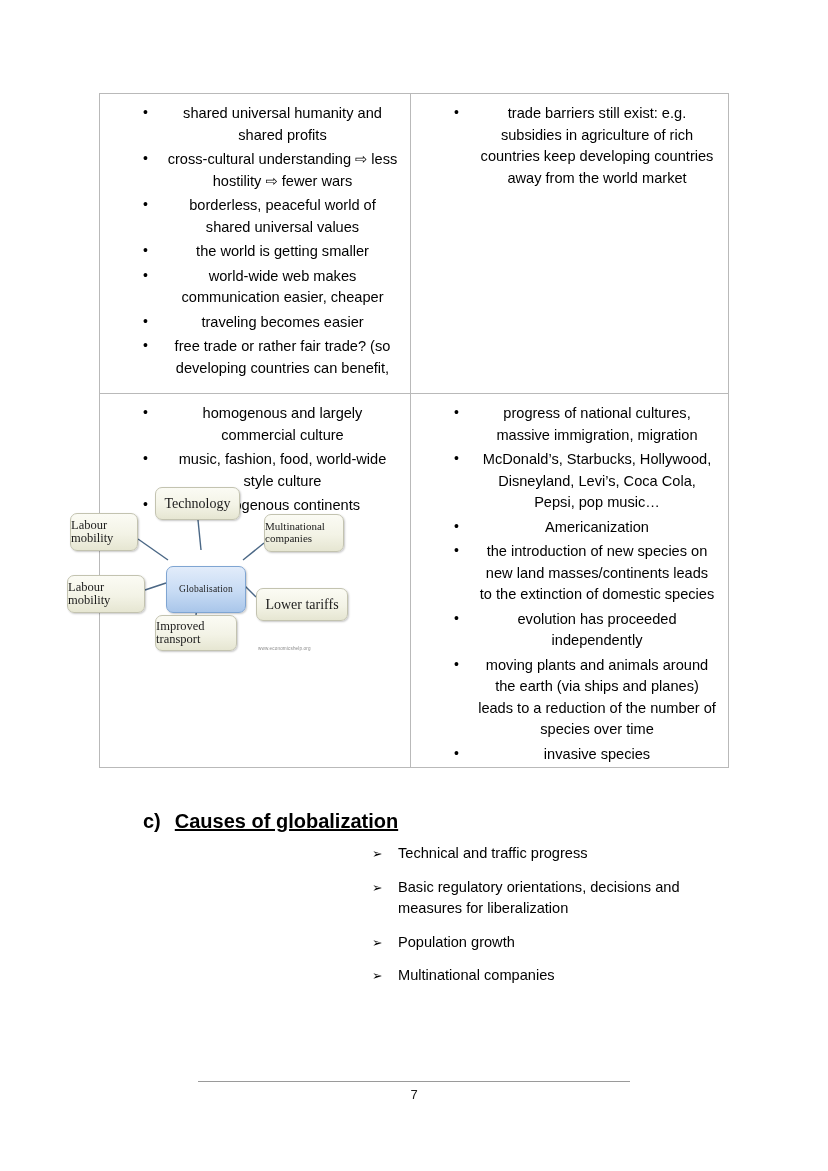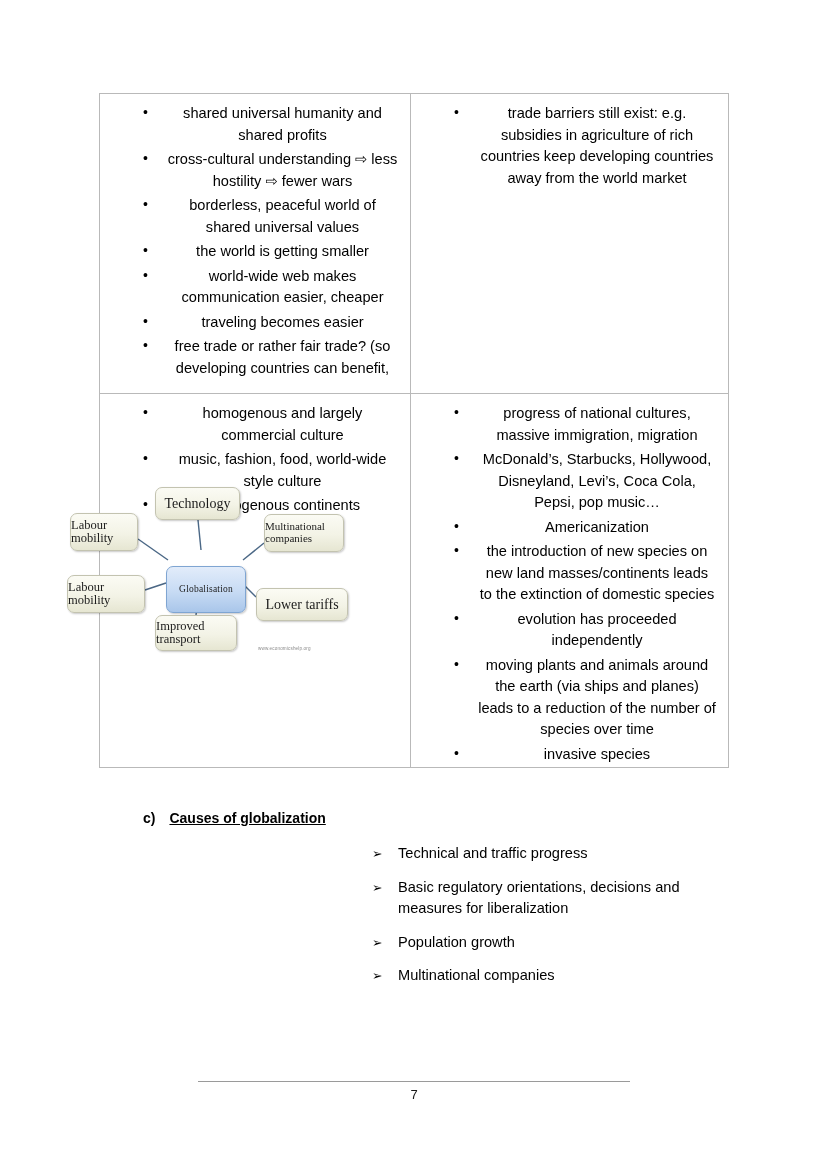--- a/index.html
+++ b/index.html
@@ -118,21 +118,21 @@
     color: #8b8b8b;
     letter-spacing: 0.15px;
     font-family: "Liberation Sans", sans-serif;
   }
 
   
   .section-heading {
     position: absolute;
     left: 143px;
     top: 810px;
-    font-size: 14px;
+    font-size: 20px;
     font-weight: bold;
     white-space: nowrap;
   }
   .section-heading .marker {
     font-weight: bold;
     margin-right: 14px;
   }
   .section-heading .heading-text {
     text-decoration: underline;
   }

